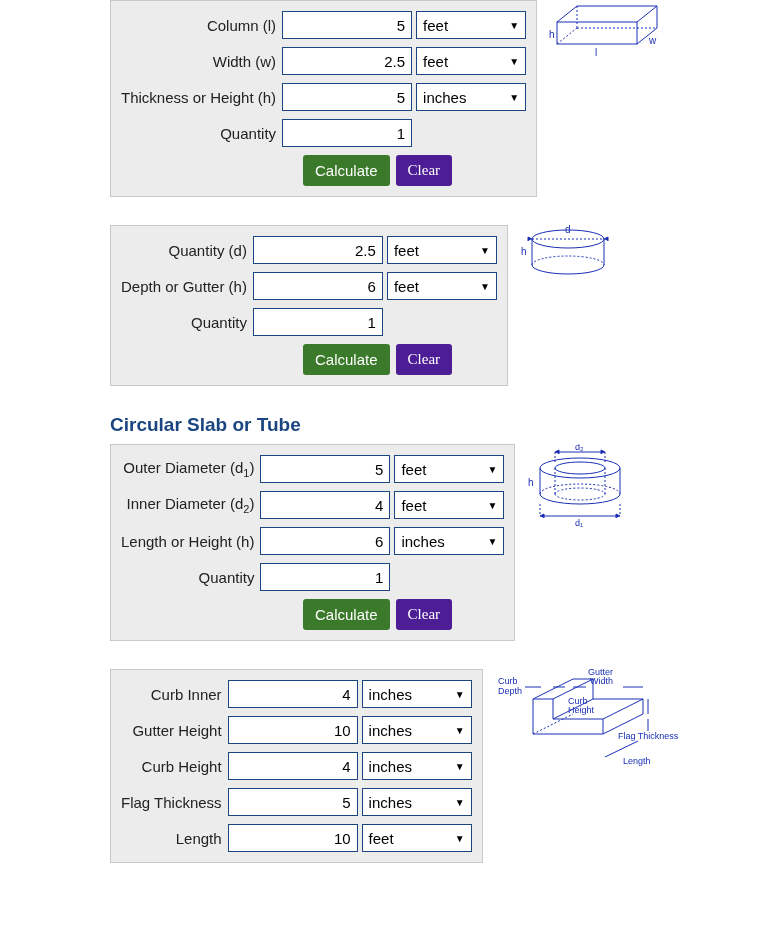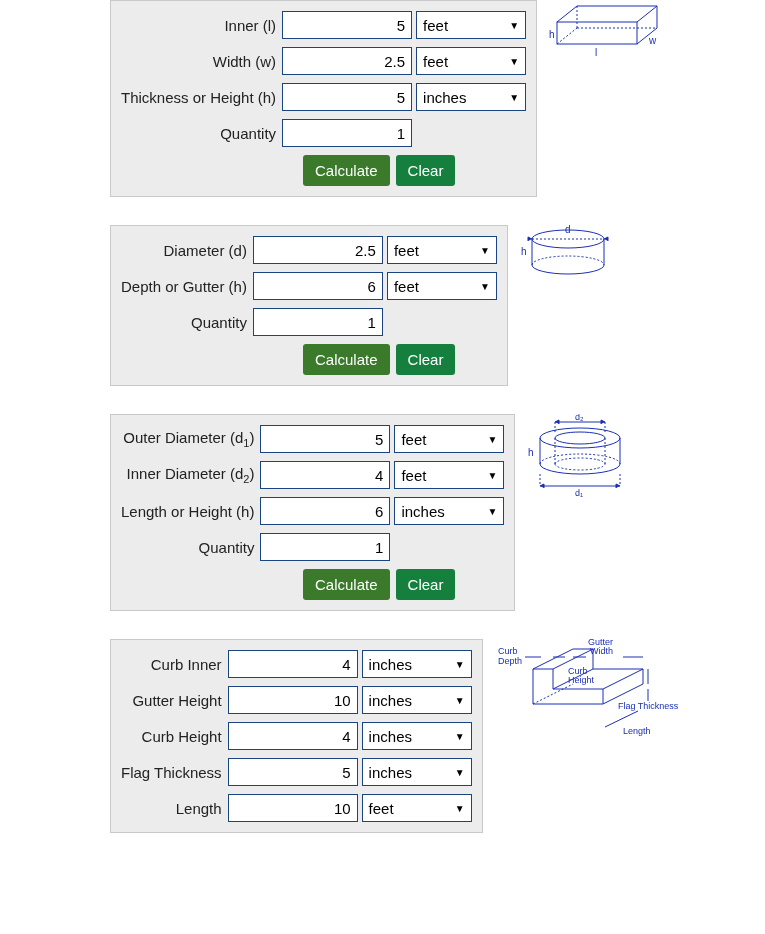--- a/index.html
+++ b/index.html
@@ -82,37 +82,37 @@
   .btn {
     border: none;
     color: #fff;
     font-size: 15px;
     padding: 7px 12px;
     border-radius: 3px;
     cursor: pointer;
     font-family: inherit;
   }
   .btn-calc { background: #3a7a2a; }
-  .btn-clear { background: #15803d; }
+  .btn-clear { background: #4c1d95; font-family: Liberation Serif, serif; }
   .diagram { margin-left: 10px; }
   .diag-label {
     font-family: Arial, sans-serif;
     font-size: 10px;
     fill: #1a2fb5;
   }
   .diag-label-sm { font-size: 9px; }
 </style>
 </head>
 <body>
 
 <div class="section">
   <div class="panel-wrap">
     <div class="panel">
       <div class="row">
-        <span class="label">Inner (l)</span>
+        <span class="label">Column (l)</span>
         <input type="text" value="5" style="">
         <div class="select">
             <span>feet</span>
           </div>
       </div>
       <div class="row">
         <span class="label">Width (w)</span>
         <input type="text" value="2.5" style="">
         <div class="select">
             <span>feet</span>
@@ -151,21 +151,21 @@
       <text class="diag-label" x="48" y="56">l</text>
       <text class="diag-label" x="102" y="44">w</text>
     </svg>
   </div>
 </div>
 
 <div class="section">
   <div class="panel-wrap">
     <div class="panel">
       <div class="row">
-        <span class="label">Diameter (d)</span>
+        <span class="label">Quantity (d)</span>
         <input type="text" value="2.5" style="">
         <div class="select">
             <span>feet</span>
           </div>
       </div>
       <div class="row">
         <span class="label">Depth or Gutter (h)</span>
         <input type="text" value="6" style="">
         <div class="select">
             <span>feet</span>
@@ -192,20 +192,21 @@
         <polyline points="14,14 10,12 10,16" fill="#1a2fb5"></polyline>
           <polyline points="86,14 90,12 90,16" fill="#1a2fb5"></polyline>
       </g>
       <text class="diag-label" x="47" y="8">d</text>
       <text class="diag-label" x="3" y="30">h</text>
     </svg>
   </div>
 </div>
 
 <div class="section">
+  <h3 class="section-title">Circular Slab or Tube</h3>
   <div class="panel-wrap">
     <div class="panel">
       <div class="row">
         <span class="label"><span>Outer Diameter (d</span><sub>1</sub><span>)</span></span>
         <input type="text" value="5" style="">
         <div class="select">
             <span>feet</span>
           </div>
       </div>
       <div class="row">

